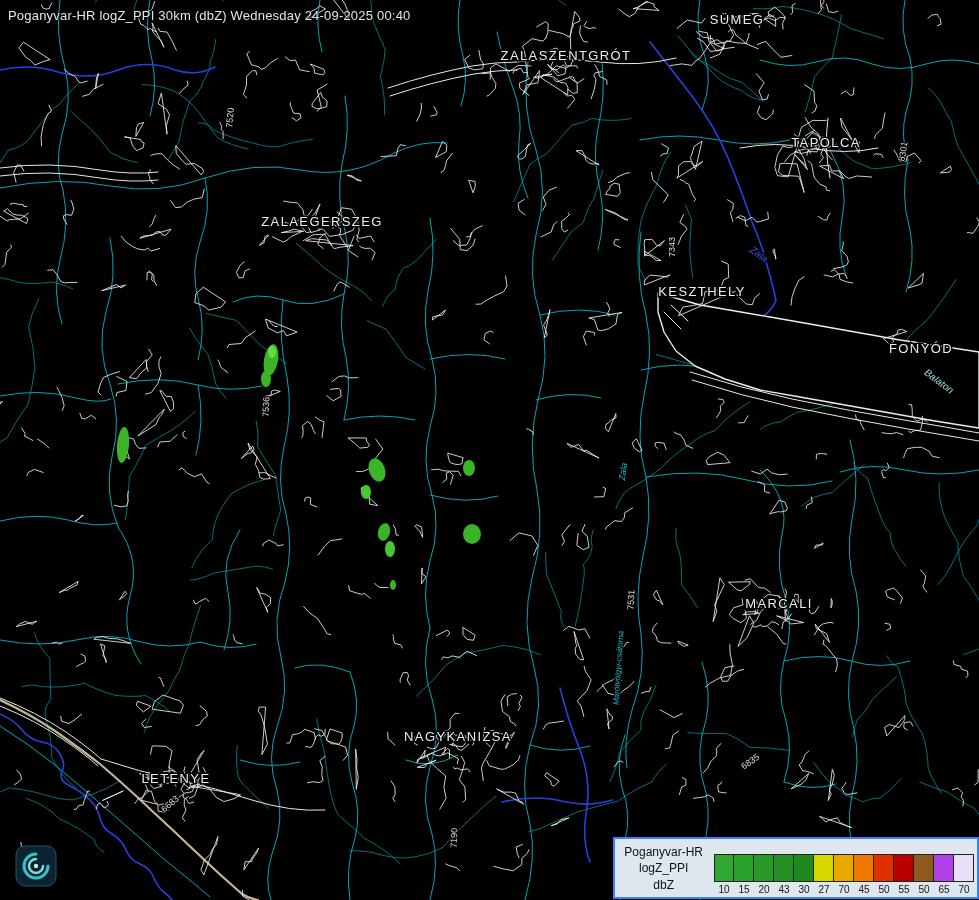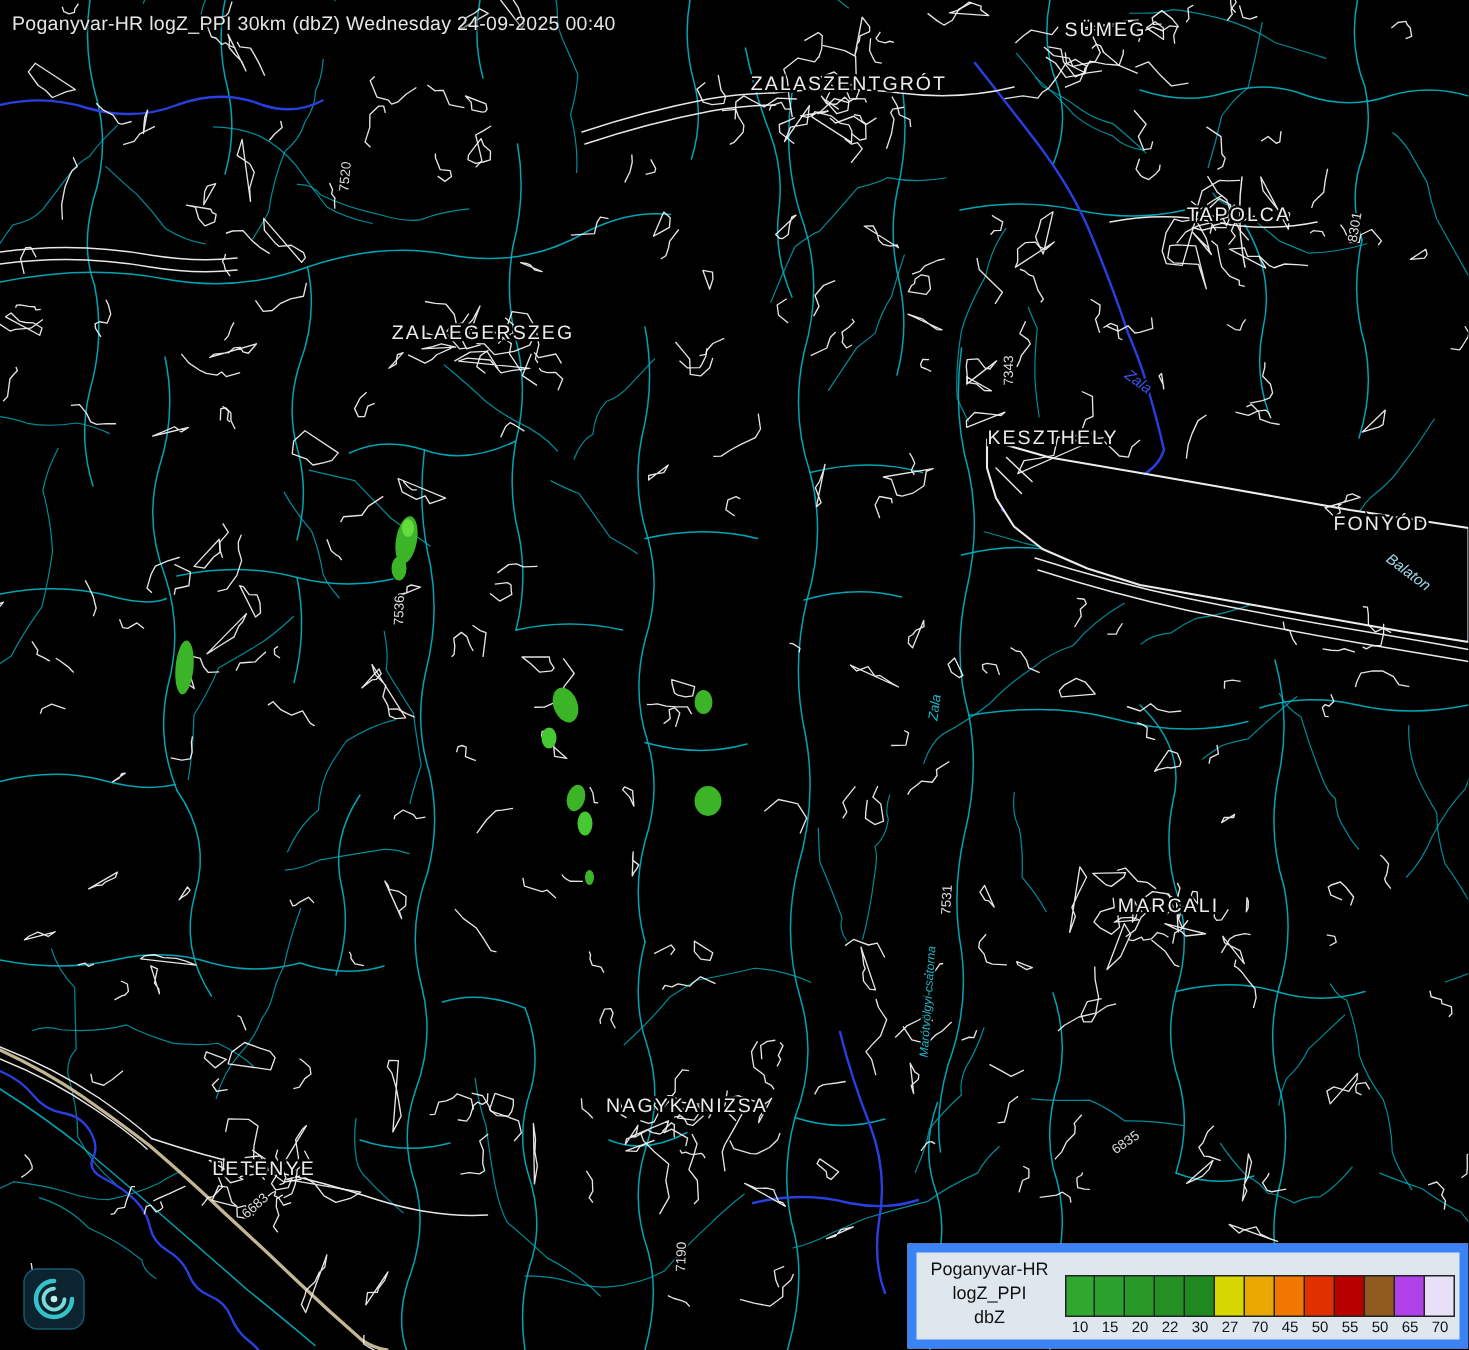--- a/index.html
+++ b/index.html
@@ -16,22 +16,22 @@
   .bd{fill:none;stroke:#d9c9a5;stroke-width:2.2;opacity:.9;stroke-linecap:round;}
   .lake{fill:#000;stroke:#ececec;stroke-width:1.4;stroke-linejoin:round;}
   .setl path{fill:none;stroke:#f0f0f0;stroke-width:.9;stroke-linejoin:round;opacity:.95;}
   .town{fill:#ececec;font-size:13px;letter-spacing:1.4px;text-anchor:middle;
         font-family:"Liberation Sans",sans-serif;paint-order:stroke;stroke:#000;stroke-width:3px;}
   .roadnum{fill:#dedede;font-size:9px;text-anchor:middle;font-family:"Liberation Sans",sans-serif;
         paint-order:stroke;stroke:#000;stroke-width:2.4px;}
   .water{text-anchor:middle;font-family:"Liberation Sans",sans-serif;font-style:italic;
         paint-order:stroke;stroke:#000;stroke-width:2.2px;}
   
-  .legend{position:absolute;right:0;bottom:1px;display:flex;align-items:flex-start;gap:5px;
-          background:#dfe7ee;border:6px solid #3b82f6;padding:3px 3px 2px 3px;}
+  .legend{position:absolute;right:0;bottom:1px;display:flex;align-items:center;gap:5px;
+          background:#dfe7ee;border:2px solid #3b82f6;padding:3px 3px 2px 3px;}
   .legend-titles{display:flex;flex-direction:column;justify-content:center;align-items:center;
           color:#111;font-size:12px;line-height:1.35;padding:0 6px;}
   .legend-cells{display:flex;align-items:flex-start;}
   .cell{width:20px;display:flex;flex-direction:column;margin-top:12px;}
   .swatch{height:26px;border:1px solid #222;border-left:none;}
   .cell:first-child .swatch{border-left:1px solid #222;}
   .num{font-size:10px;color:#111;text-align:center;padding-top:2px;
        font-family:"Liberation Sans",sans-serif;}
   .logo{position:absolute;left:15px;bottom:13px;width:42px;height:42px;}
 </style>
@@ -658,21 +658,21 @@
         <div class="cell">
           <div class="swatch" style="background: rgb(44, 160, 44);"></div>
           <div class="num">15</div>
         </div>
         <div class="cell">
           <div class="swatch" style="background: rgb(40, 152, 40);"></div>
           <div class="num">20</div>
         </div>
         <div class="cell">
           <div class="swatch" style="background: rgb(36, 144, 36);"></div>
-          <div class="num">22</div>
+          <div class="num">43</div>
         </div>
         <div class="cell">
           <div class="swatch" style="background: rgb(31, 136, 31);"></div>
           <div class="num">30</div>
         </div>
         <div class="cell">
           <div class="swatch" style="background: rgb(214, 214, 0);"></div>
           <div class="num">27</div>
         </div>
         <div class="cell">

